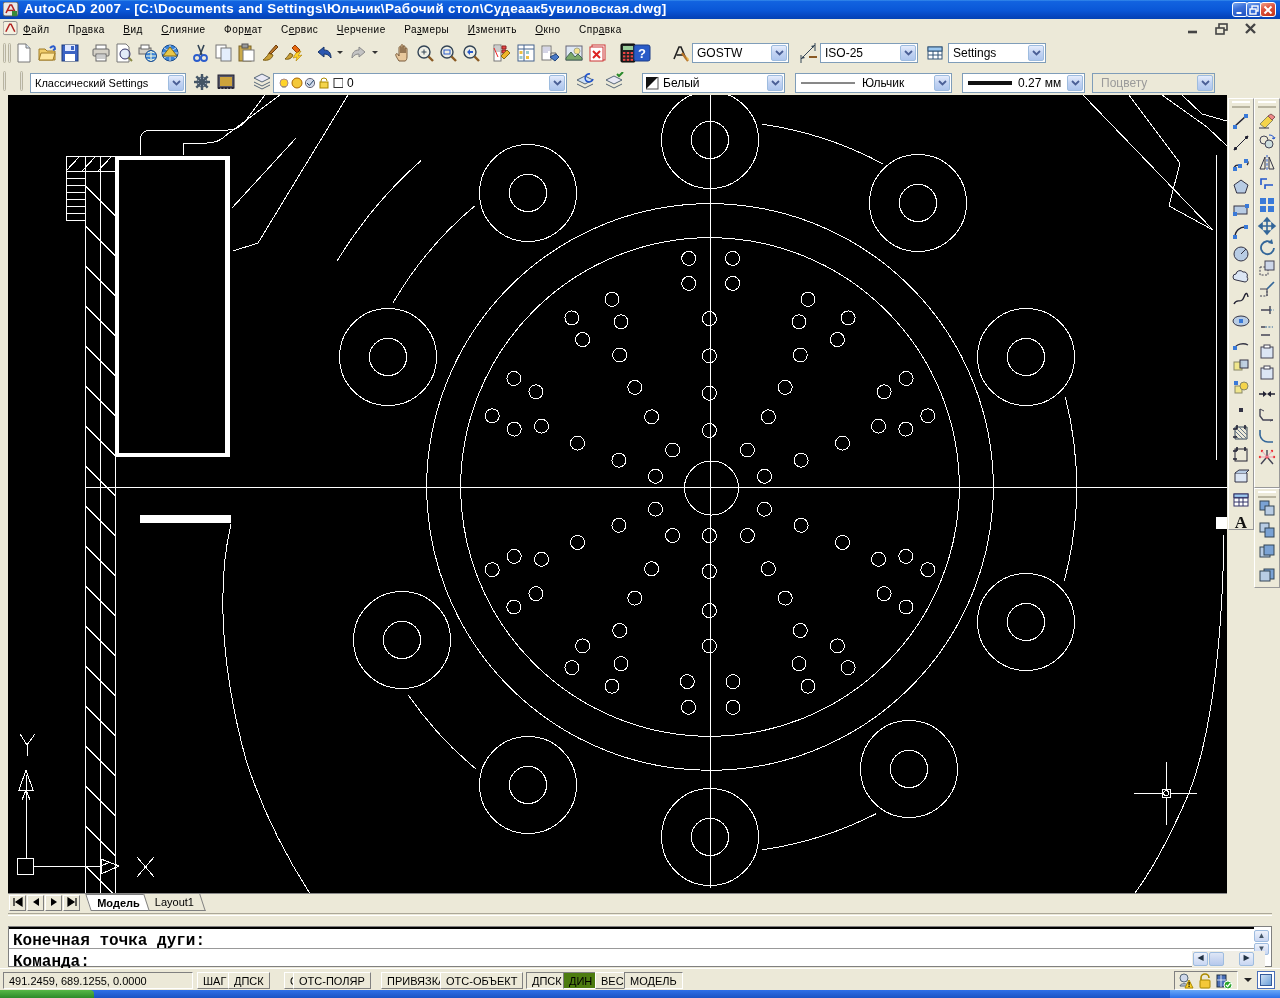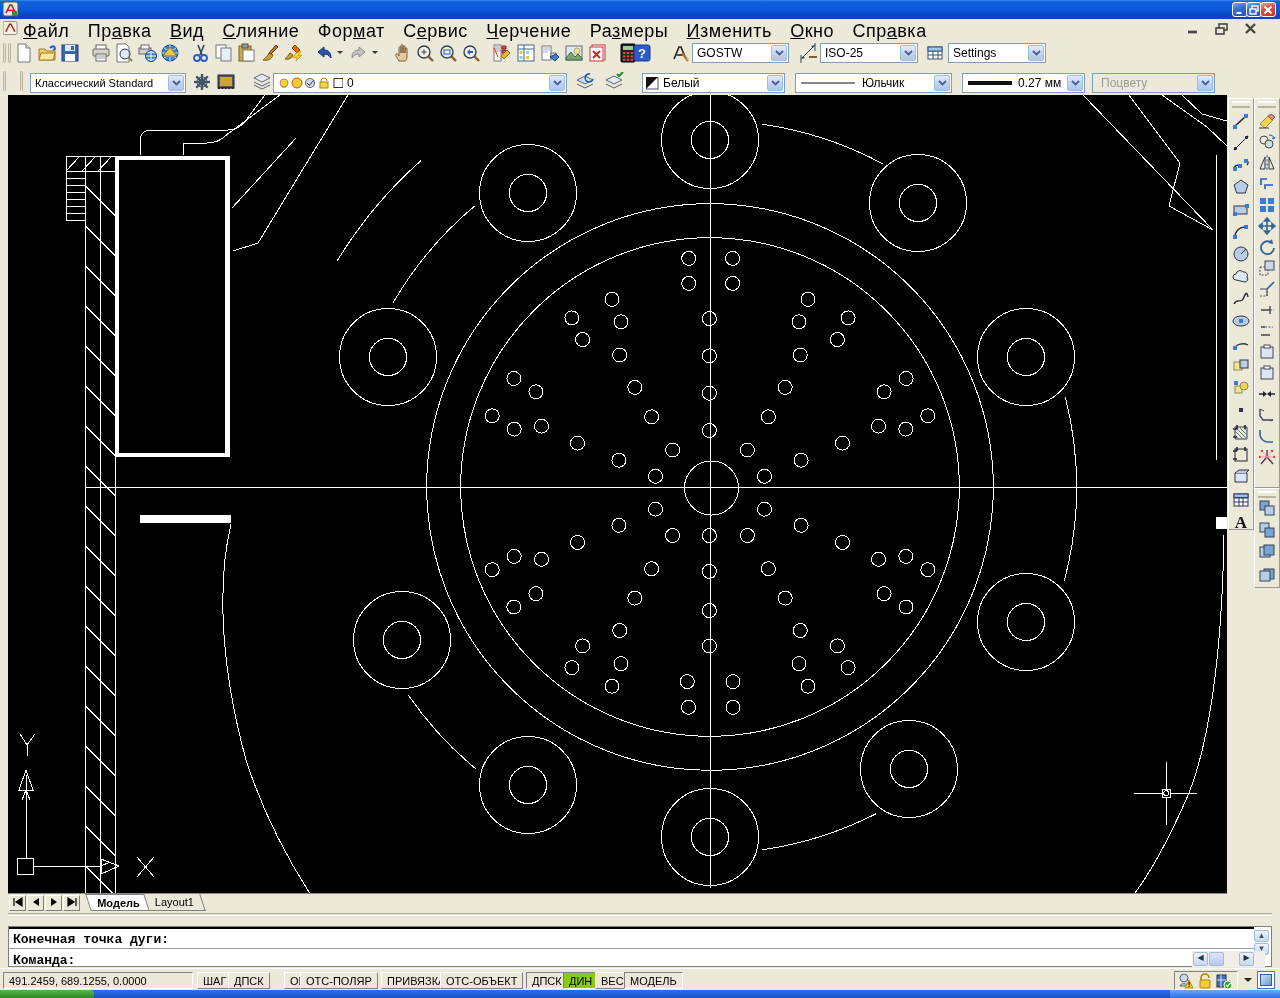--- a/index.html
+++ b/index.html
@@ -4,54 +4,55 @@
 body { width:1280px; height:998px; font-family:"Liberation Sans",sans-serif; background:#ece9d8; overflow:hidden; position:relative; }
 .titlebar { position:absolute; left:0; top:0; width:1280px; height:19px;
   background:linear-gradient(180deg,#388eed 0%,#1263e0 8%,#0a57d7 55%,#0646bf 85%,#0443b4 100%); }
 .titlebar .ico { position:absolute; left:3px; top:2px; }
 .titlebar .txt { position:absolute; left:24px; top:1px; color:#fff; font-size:13.5px; font-weight:bold; white-space:nowrap; letter-spacing:0.3px; }
 .wbtn { position:absolute; top:2px; width:16px; height:15px; border-radius:3px; border:1px solid #fff;
   background:linear-gradient(160deg,#7ba9f0 0%,#3a6fd8 40%,#1e50c0 100%); color:#fff; }
 .wbtn svg { position:absolute; left:1px; top:1px; }
 .wbtn.close { background:linear-gradient(160deg,#f0a088 0%,#dd5540 40%,#c23317 100%); }
 .menubar { position:absolute; left:0; top:19px; width:1280px; height:19px; background:#ece9d8; }
-.mi { display:inline-block; font-size:18px; letter-spacing:0.5px; color:#000; padding:2px 7px 0 7px; }
+.mi { display:inline-block; font-size:10px; letter-spacing:0.5px; color:#000; padding:2px 7px 0 7px; }
 .menubar .wrap { position:absolute; left:16px; top:0; }
 .mdibtn { position:absolute; top:3px; width:26px; height:14px; color:#3a3a3a; }
 .tbi { position:absolute; padding:2px; }
 .tbdrop { position:absolute; width:11px; height:24px; }
 .tbdrop:after { content:""; position:absolute; left:2px; top:10px; border:3.5px solid transparent; border-top-color:#333; }
 .grip { position:absolute; width:3px; background:linear-gradient(90deg,#fff,#c8c4b0); border:1px solid #b8b4a0; border-radius:2px; }
 .combo { position:absolute; border:1px solid #7f9db9; background:#fff; display:flex; align-items:center; overflow:hidden; }
 .combo span { white-space:nowrap; }
 .cbtn { position:absolute; right:1px; top:1px; bottom:1px; width:16px; background:linear-gradient(180deg,#e6edfc,#c2d3f2 50%,#aec6ee); border:1px solid #9ebcdf; border-radius:2px; display:flex; align-items:center; justify-content:center; }
 .canvas { position:absolute; left:8px; top:95px; width:1219px; height:798px; background:#000; }
 .rpanel { position:absolute; left:1227px; top:95px; width:53px; height:816px; background:#ece9d8; }
 .pal { position:absolute; background:#ece9d8; border:1px solid; border-color:#fff #999 #999 #fff; }
 .pali { position:absolute; width:22px; height:21px; padding:1px; }
 .palgrip { height:7px; margin:2px 3px; border-top:2px solid #fff; border-bottom:2px solid #b8b4a0; }
 .tabbar { position:absolute; left:8px; top:893px; width:1219px; height:18px; background:#ece9d8; border-top:1px solid #888; font-size:11px; }
 .navb { position:absolute; top:1px; width:17px; height:16px; background:#ece9d8; border:1px solid; border-color:#fff #808080 #808080 #fff; text-align:center; }
 .tab { position:absolute; top:0; height:17px; padding:2px 8px 0; border:1px solid #808080; border-top:none; transform:skewX(18deg); }
 .tabtxt { transform:skewX(-18deg); display:block; }
 .cmdwin { position:absolute; left:0; top:911px; width:1280px; height:57px; background:#ece9d8; }
-.cmdtext { font-family:"Liberation Mono",monospace; font-size:13px; font-weight:bold; color:#000; }
+.cmdtext { font-family:"Liberation Mono",monospace; font-size:16px; font-weight:bold; color:#000; }
 .statusbar { position:absolute; left:0; top:968px; width:1280px; height:22px; background:#ece9d8; border-top:1px solid #fff; font-size:11px; }
 .sbtn { position:absolute; top:3px; height:17px; border:1px solid; border-color:#fff #808080 #808080 #fff; padding:2px 5px 0; background:#ece9d8; }
 .sbtn.dn { border-color:#808080 #fff #fff #808080; }
 .taskbar { position:absolute; left:0; top:990px; width:1280px; height:8px; background:linear-gradient(180deg,#2e6fe8,#1a52c4); }
 </style></head>
 <body>
 <div class="titlebar">
  <svg class="ico" width="16" height="15" viewBox="0 0 16 15">
       <rect x="0" y="0" width="15" height="14" rx="2" fill="#e8e8e8" stroke="#555"></rect>
       <path d="M3 11L7 3h1.6l4 8" fill="none" stroke="#b02020" stroke-width="1.6"></path>
       <path d="M4.6 8.4h6" stroke="#b02020" stroke-width="1.4"></path>
       <rect x="9" y="9" width="5" height="5" fill="#3a8a3a"></rect>
     </svg>
+ <div class="txt">AutoCAD 2007 - [C:\Documents and Settings\Юльчик\Рабочий стол\Судеаак5увиловская.dwg]</div>
  <div class="wbtn" style="left:1232px">
       <svg width="12" height="12" viewBox="0 0 12 12">
         <path d="M2.5 9h5" stroke="#fff" stroke-width="2"></path>
       </svg>
     </div>
  <div class="wbtn" style="left:1246px">
       <svg width="12" height="12" viewBox="0 0 12 12">
         <rect x="4" y="2" width="6" height="5" fill="none" stroke="#fff" stroke-width="1.4"></rect>
         <rect x="2" y="5" width="6" height="5" fill="#3a6fd8" stroke="#fff" stroke-width="1.4"></rect>
       </svg>
@@ -264,21 +265,21 @@
     <span style="color:#000;font-size:12px;padding-left:4px">Settings</span>
     <div class="cbtn">
       <svg width="9" height="6" viewBox="0 0 9 6">
         <path d="M1 1l3.5 3.5L8 1" fill="none" stroke="#4a5f96" stroke-width="1.8"></path>
       </svg>
     </div>
   </div>
 <div class="grip" style="left:3px;top:71px;height:20px"></div>
 <div class="grip" style="left:20px;top:71px;height:20px"></div>
 <div class="combo" style="left:30px;top:73px;width:156px;height:20px;background:#fff">
-    <span style="color:#000;font-size:11px;padding-left:4px">Классический Standard</span>
+    <span style="color:#000;font-size:11px;padding-left:4px">Классический Settings</span>
     <div class="cbtn">
       <svg width="9" height="6" viewBox="0 0 9 6">
         <path d="M1 1l3.5 3.5L8 1" fill="none" stroke="#4a5f96" stroke-width="1.8"></path>
       </svg>
     </div>
   </div>
 <div class="tbi" style="left:190px;top:70px;width:23px;height:24px"><svg width="20" height="20" viewBox="0 0 20 20">
       <circle cx="10" cy="10" r="5" fill="#cdd6e8" stroke="#456"></circle>
       <g stroke="#456" stroke-width="2.4">
         <line x1="10" y1="10" x2="18.0" y2="10.0"></line>
@@ -649,25 +650,25 @@
    <div style="position:absolute;left:1184px;top:25px;width:15px;height:14px;background:linear-gradient(180deg,#eef2fb,#c8d6f2);border:1px solid #9ebcdf;border-radius:2px;text-align:center;font-size:8px;color:#234">◀</div>
    <div style="position:absolute;left:1200px;top:25px;width:15px;height:14px;background:linear-gradient(180deg,#dfe6f6,#b6c8ec);border:1px solid #9ebcdf;border-radius:2px"></div>
    <div style="position:absolute;left:1230px;top:25px;width:15px;height:14px;background:linear-gradient(180deg,#eef2fb,#c8d6f2);border:1px solid #9ebcdf;border-radius:2px;text-align:center;font-size:8px;color:#234">▶</div>
  </div>
 </div>
 <div class="statusbar">
  <div style="position:absolute;left:3px;top:3px;width:190px;height:17px;border:1px solid;border-color:#808080 #fff #fff #808080;padding:2px 0 0 5px">491.2459, 689.1255, 0.0000</div>
  <div class="sbtn" style="left:197px">ШАГ</div>
  <div class="sbtn" style="left:228px">ДПСК</div>
  <div class="sbtn" style="left:284px">ОРТО</div>
- <div class="sbtn" style="left:300px">ОТС-ПОЛЯР</div>
+ <div class="sbtn" style="left:293px">ОТС-ПОЛЯР</div>
  <div class="sbtn" style="left:381px">ПРИВЯЗКА</div>
  <div class="sbtn" style="left:440px">ОТС-ОБЪЕКТ</div>
  <div class="sbtn dn" style="left:526px">ДПСК</div>
- <div class="sbtn dn" style="left:563px;background:#84cc16">ДИН</div>
+ <div class="sbtn dn" style="left:563px;background:#4d7c0f">ДИН</div>
  <div class="sbtn" style="left:595px">ВЕС</div>
  <div class="sbtn dn" style="left:624px">МОДЕЛЬ</div>
  <div style="position:absolute;left:1174px;top:2px;width:64px;height:19px;border:1px solid;border-color:#808080 #fff #fff #808080"></div>
  <svg style="position:absolute;left:1177px;top:4px" width="58" height="16" viewBox="0 0 58 16">
    <circle cx="7" cy="5" r="4" fill="#cfd8ea" stroke="#567"></circle>
       <path d="M3 13c0-3 8-3 8 0z" fill="#cfd8ea" stroke="#567"></path>
    <path d="M8 15l4-8 4 8z" fill="#ffd428" stroke="#a80"></path>
       <text x="12" y="14" font-size="8" font-weight="bold" text-anchor="middle">!</text>
    <path d="M24 7V5a4 4 0 0 1 8 0" fill="none" stroke="#a80" stroke-width="1.6"></path>
       <rect x="23" y="7" width="10" height="8" rx="1" fill="#f4c838" stroke="#a80"></rect>

